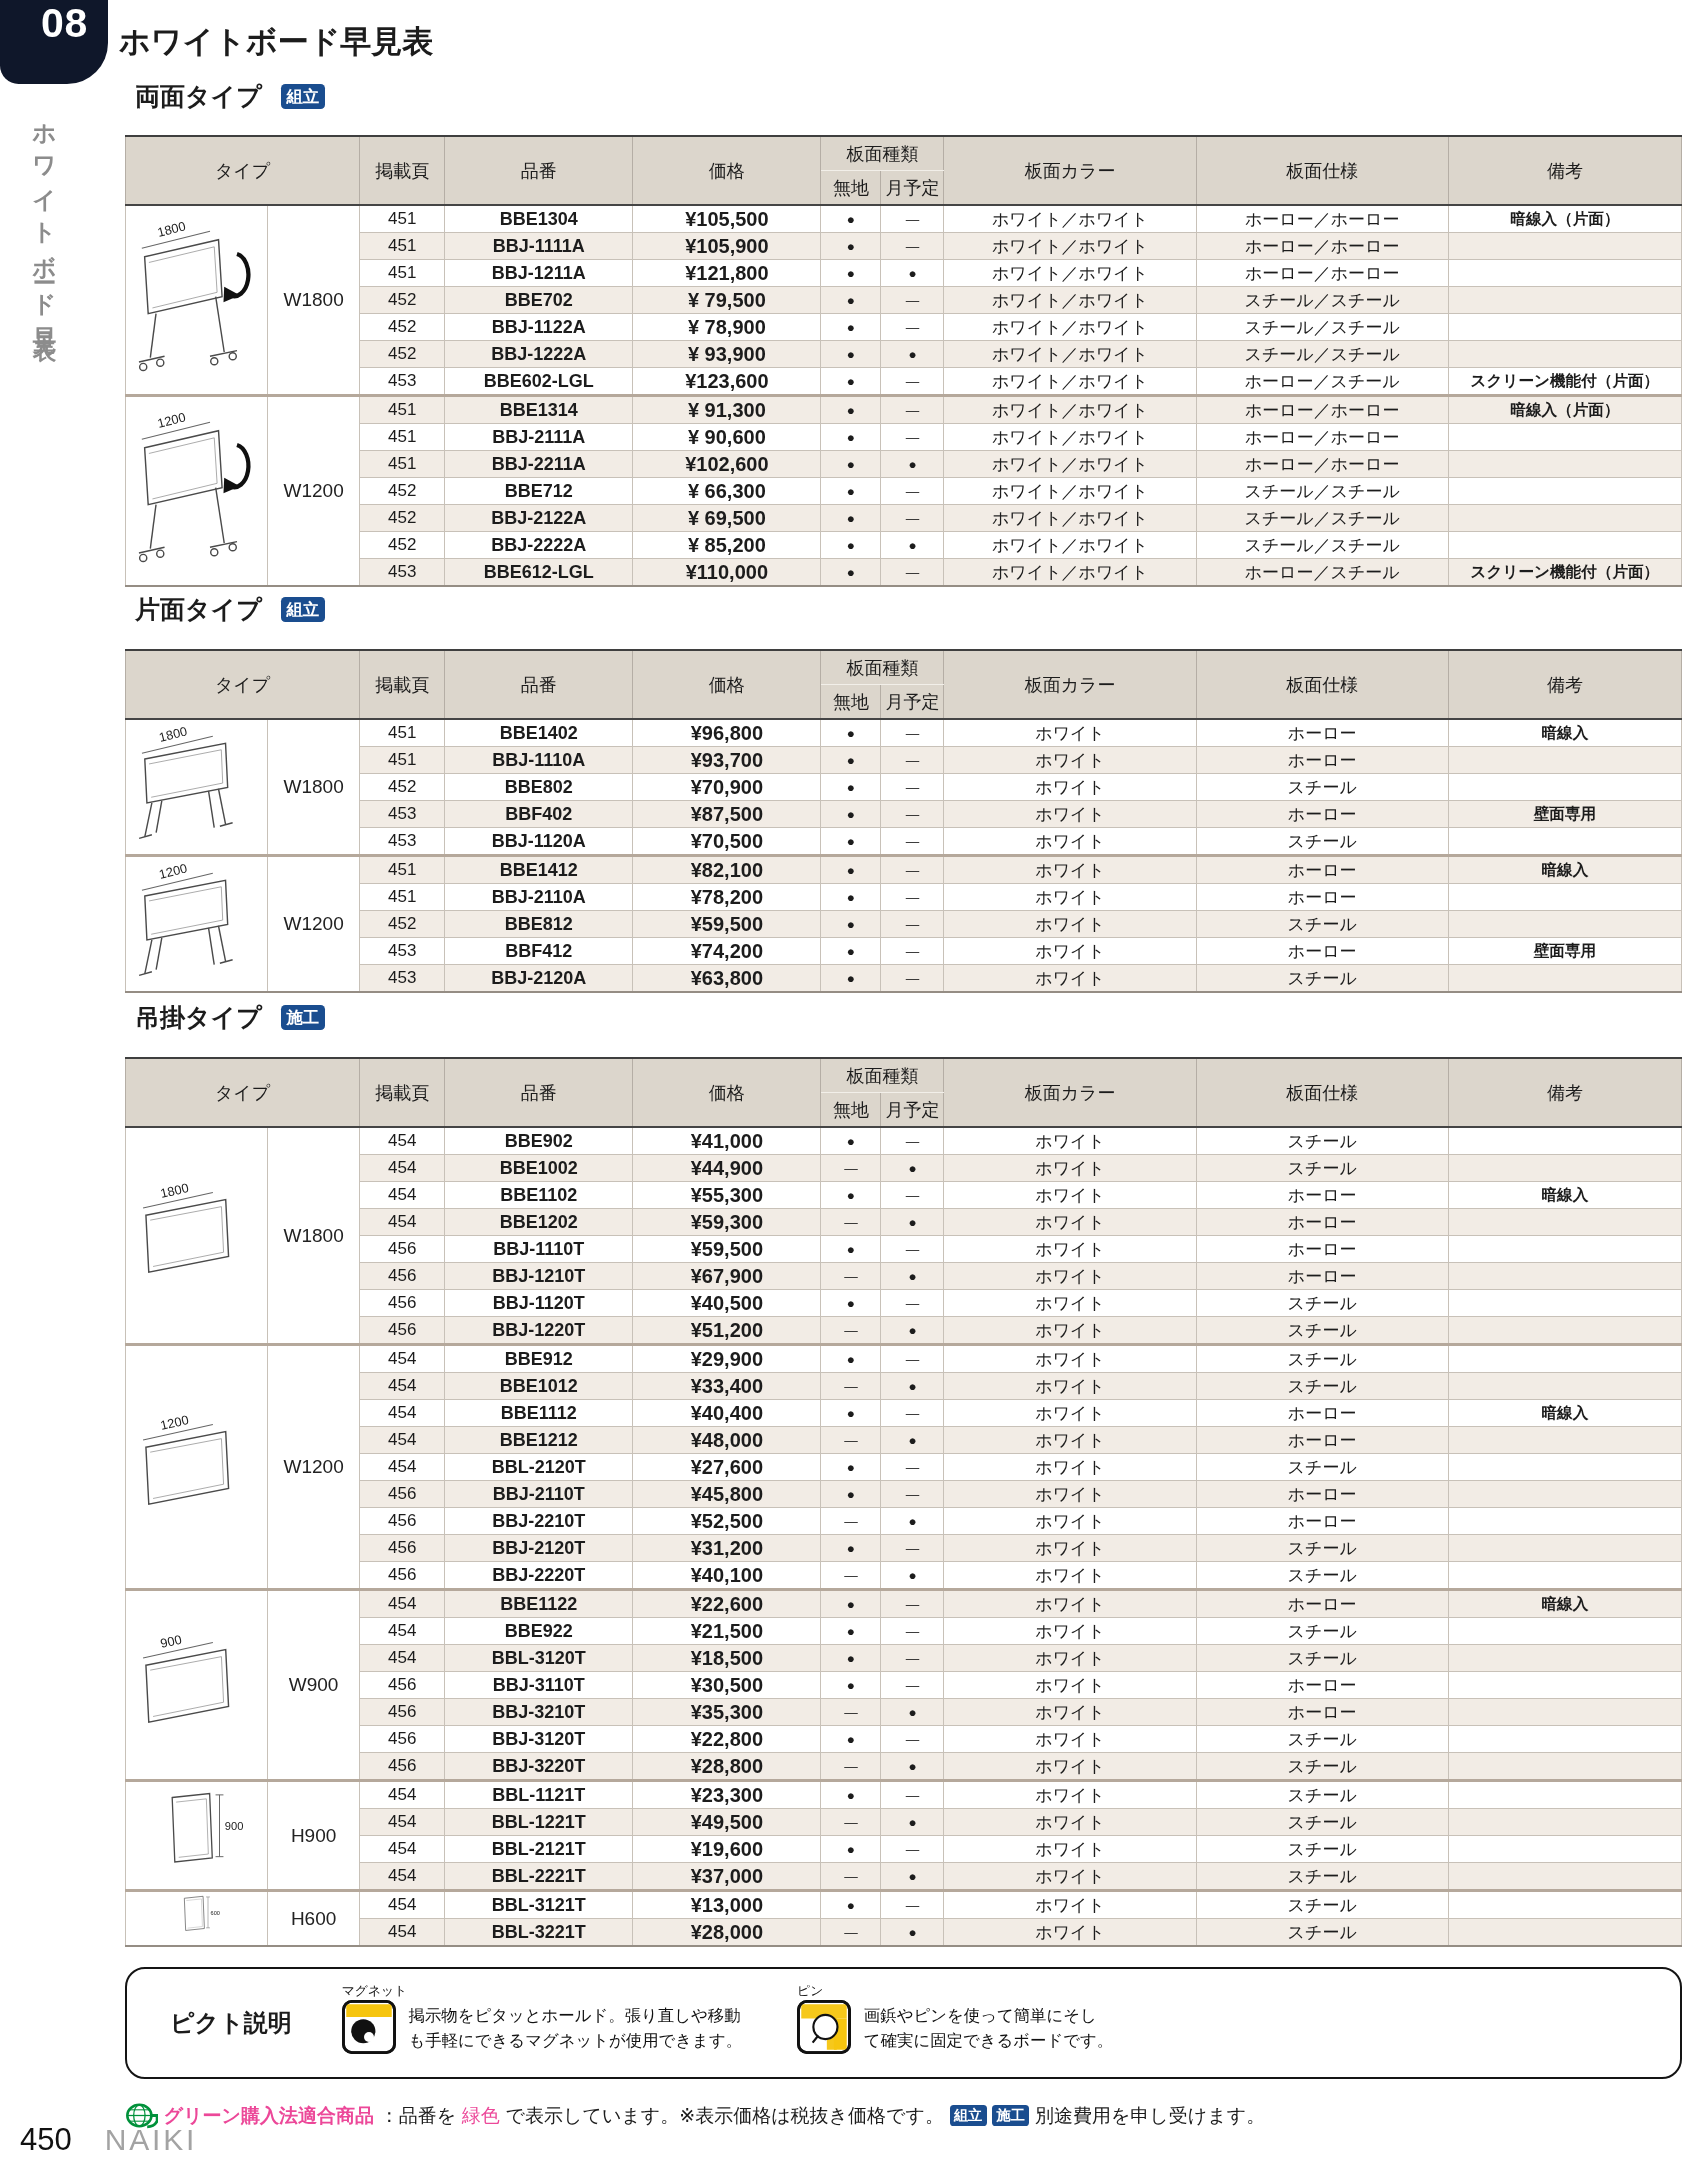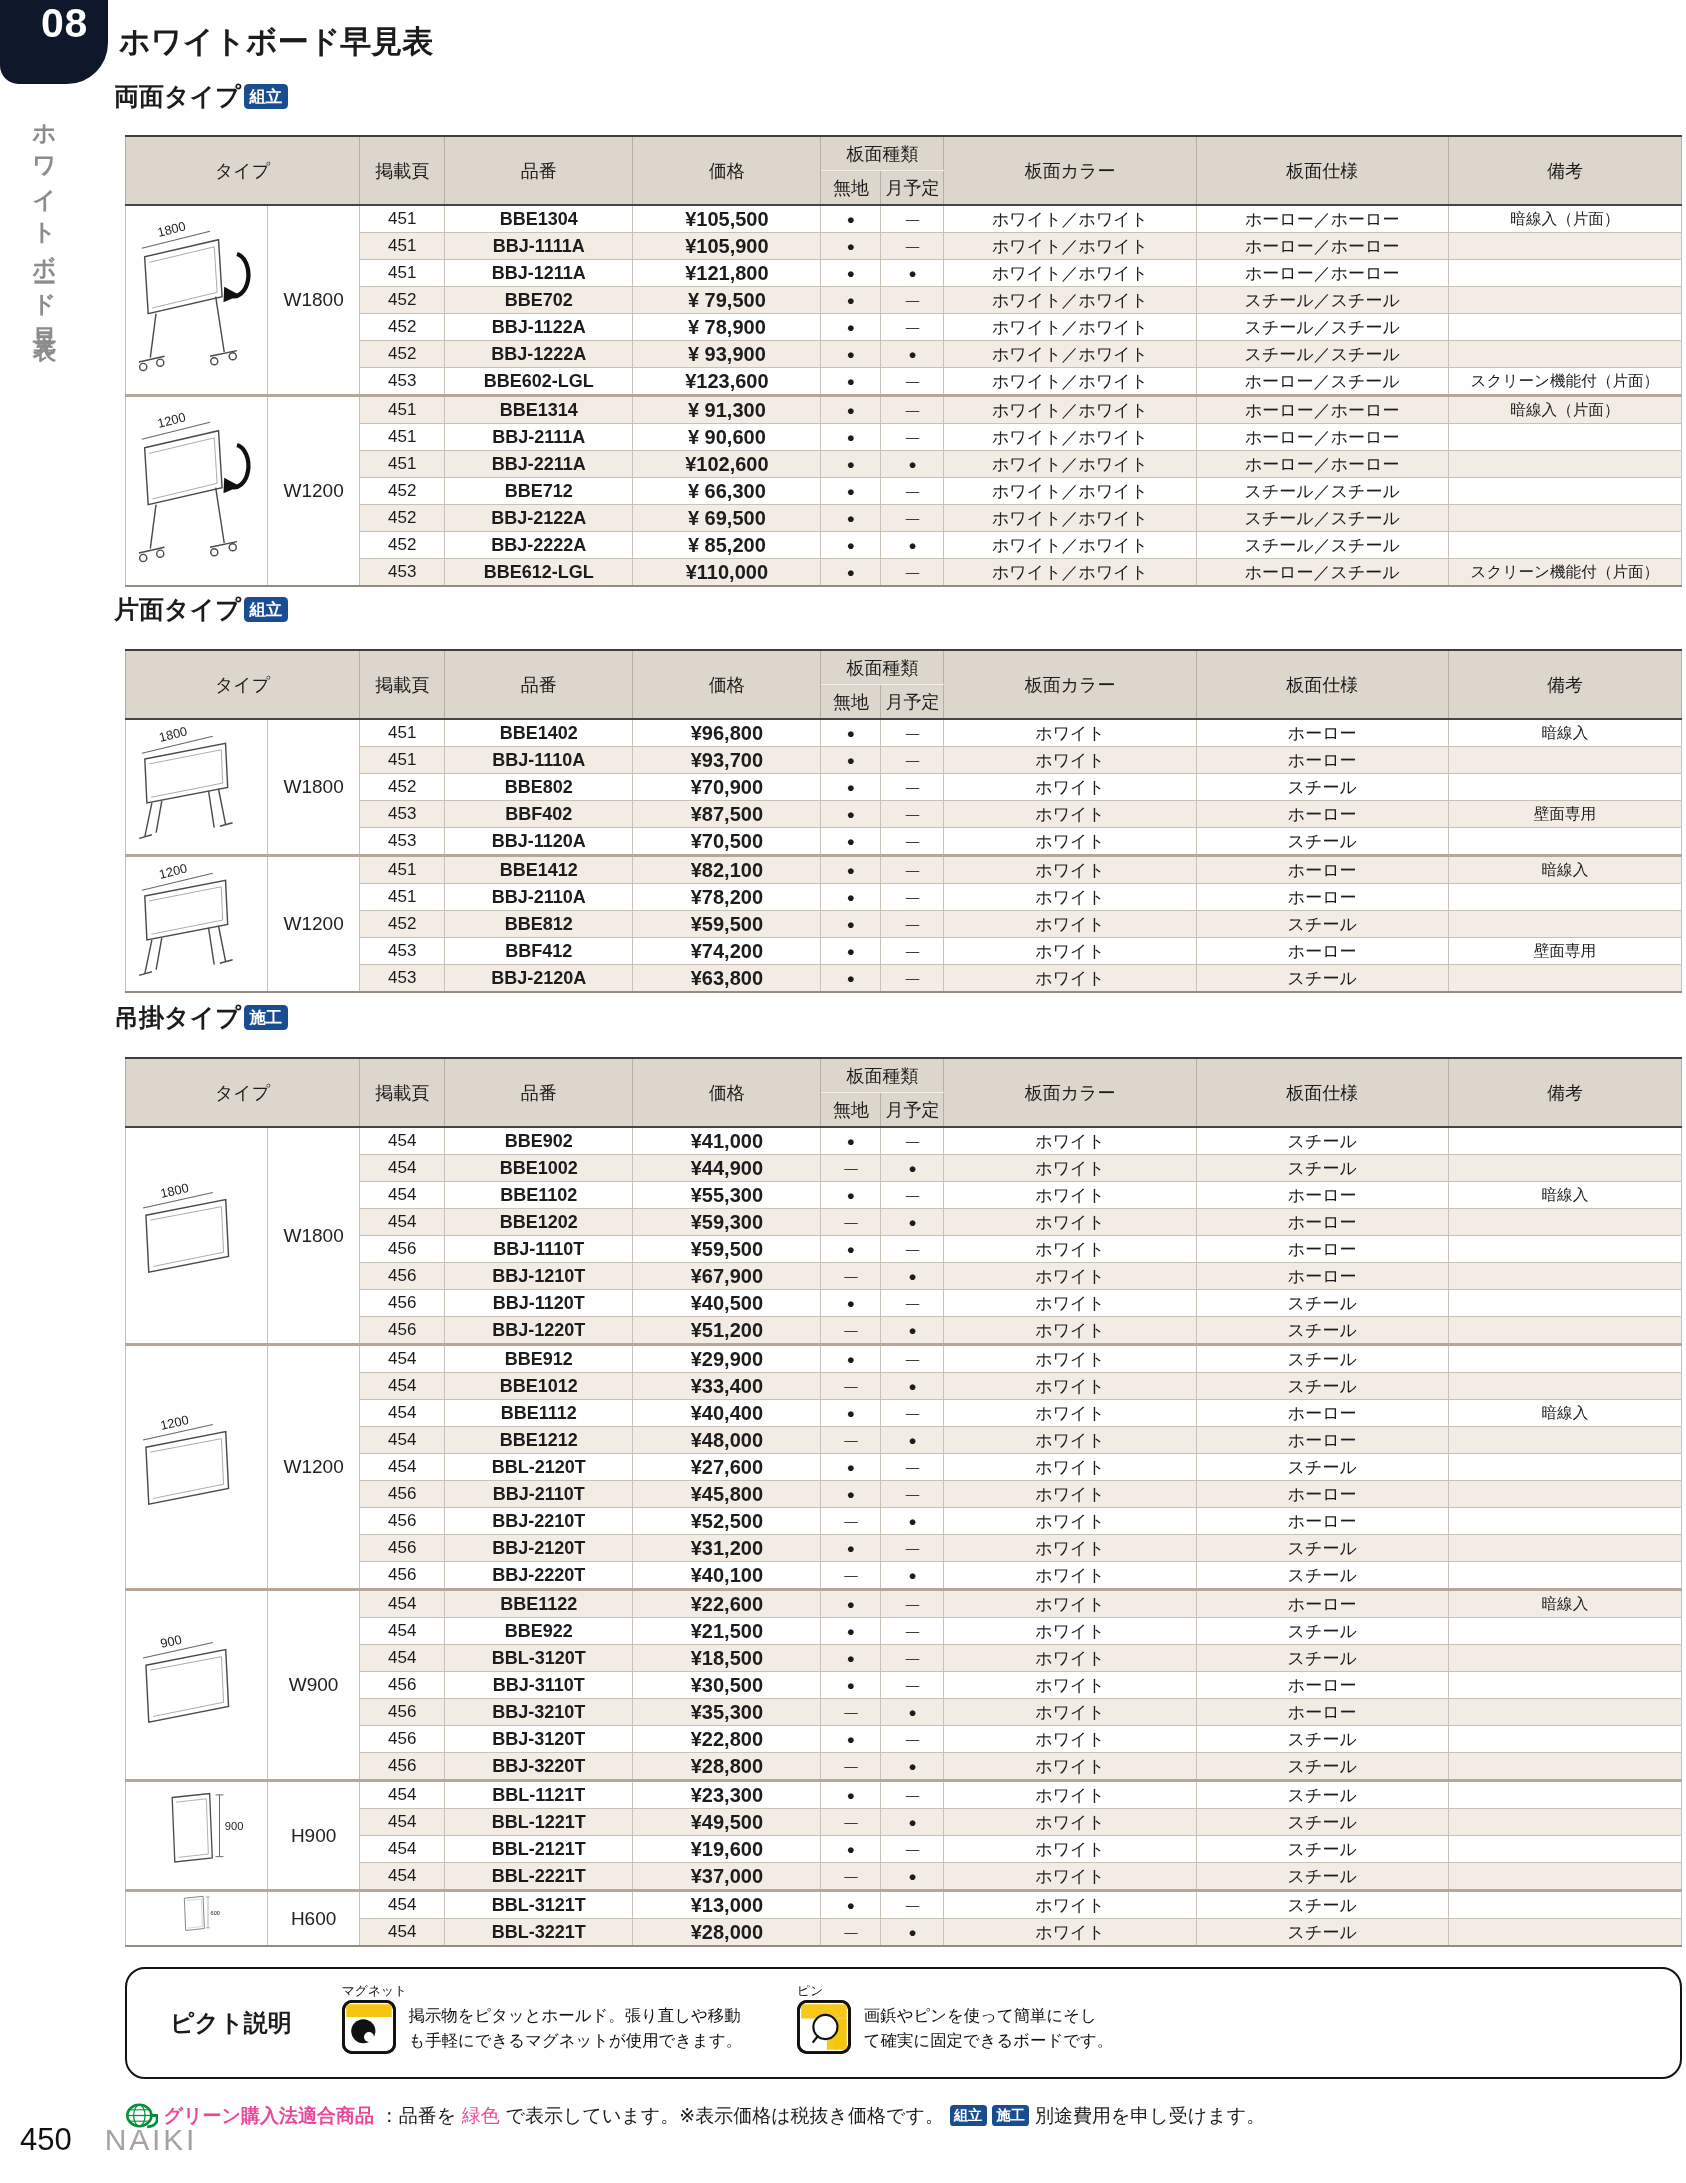--- a/index.html
+++ b/index.html
@@ -5,37 +5,37 @@
   html,body{margin:0;padding:0;background:#fff;}
   .page{position:relative;width:1686px;height:2183px;background:#fff;overflow:hidden;
         font-family:"Liberation Sans","DejaVu Sans",sans-serif;color:#1c1c1c;}
   .chapter-badge{position:absolute;left:0;top:0;width:108px;height:84px;background:#0f172a;
         border-radius:0 0 41px 18.5px;display:flex;align-items:flex-start;justify-content:flex-end;
         padding-right:20px;box-sizing:border-box;}
   .chapter-badge span{color:#fff;font-size:41px;font-weight:700;letter-spacing:0.7px;}
   .page-title{position:absolute;left:119px;top:21.3px;font-size:31px;font-weight:700;}
   .sidebar-label{position:absolute;left:28.4px;top:108px;writing-mode:vertical-rl;
         font-size:23.5px;font-weight:600;color:#8c8c8c;letter-spacing:5.7px;}
-  .section-head{position:absolute;left:114px;display:flex;align-items:center;gap:3px;}
+  .section-head{position:absolute;left:135px;display:flex;align-items:center;gap:19px;}
   .section-title{font-size:25px;font-weight:700;}
   .badge{display:inline-block;background:#1a4d8f;color:#fff;font-size:16.4px;font-weight:700;
         padding:4.3px 5.7px;border-radius:4.3px;line-height:1;}
   .badge.small{font-size:14.2px;padding:3.6px 4.3px;border-radius:3.6px;}
   table.spec{position:absolute;left:125px;border-collapse:collapse;table-layout:fixed;width:1557px;
         background:#fff;border-top:2.8px solid #3f3f3f;border-bottom:2.8px solid #958d84;
         border-left:0.7px solid #b5aea5;border-right:0.7px solid #b5aea5;}
   .spec th{background:#dcd6cc;font-size:18px;font-weight:500;border:0.7px solid #b5aea5;
         border-bottom:2.1px double #454545;height:33px;padding:0;}
   .spec th.kind{border-bottom:1.4px solid #f2efe9;}
   .spec td{border:0.7px solid #c8c1b8;height:26px;padding:0;text-align:center;font-size:17px;
         color:#1c1c1c;overflow:hidden;vertical-align:middle;}
   .spec td.no{font-weight:700;font-size:18px;}
   .spec td.price{font-weight:700;font-size:20px;white-space:pre;}
   .spec td.mark{font-size:13.5px;}
-  .spec td.rem{font-size:15.6px;}
+  .spec td.rem{font-size:15.6px;font-weight:bold;}
   .spec td.size{font-size:19px;color:#222;background:#fff;}
   .spec td.illu{background:#fff;vertical-align:middle;text-align:center;}
   .spec tr.alt td{background:#f2ece5;}
   .spec tr.alt td.illu,.spec tr.alt td.size{background:#fff;}
   .spec tr.gstart td{border-top:3.6px solid #b5a89b;}
   .picto-box{position:absolute;left:125px;top:1967px;width:1557px;height:112px;box-sizing:border-box;
         border:2.1px solid #141414;border-radius:20px;display:flex;align-items:center;background:#fff;}
   .picto-title{font-size:24px;font-weight:700;margin:0 50px 0 43px;white-space:nowrap;}
   .picto-items{display:flex;gap:55px;align-items:center;flex:1;}
   .picto-item{display:flex;gap:12.8px;align-items:center;position:relative;padding-top:10px;}

